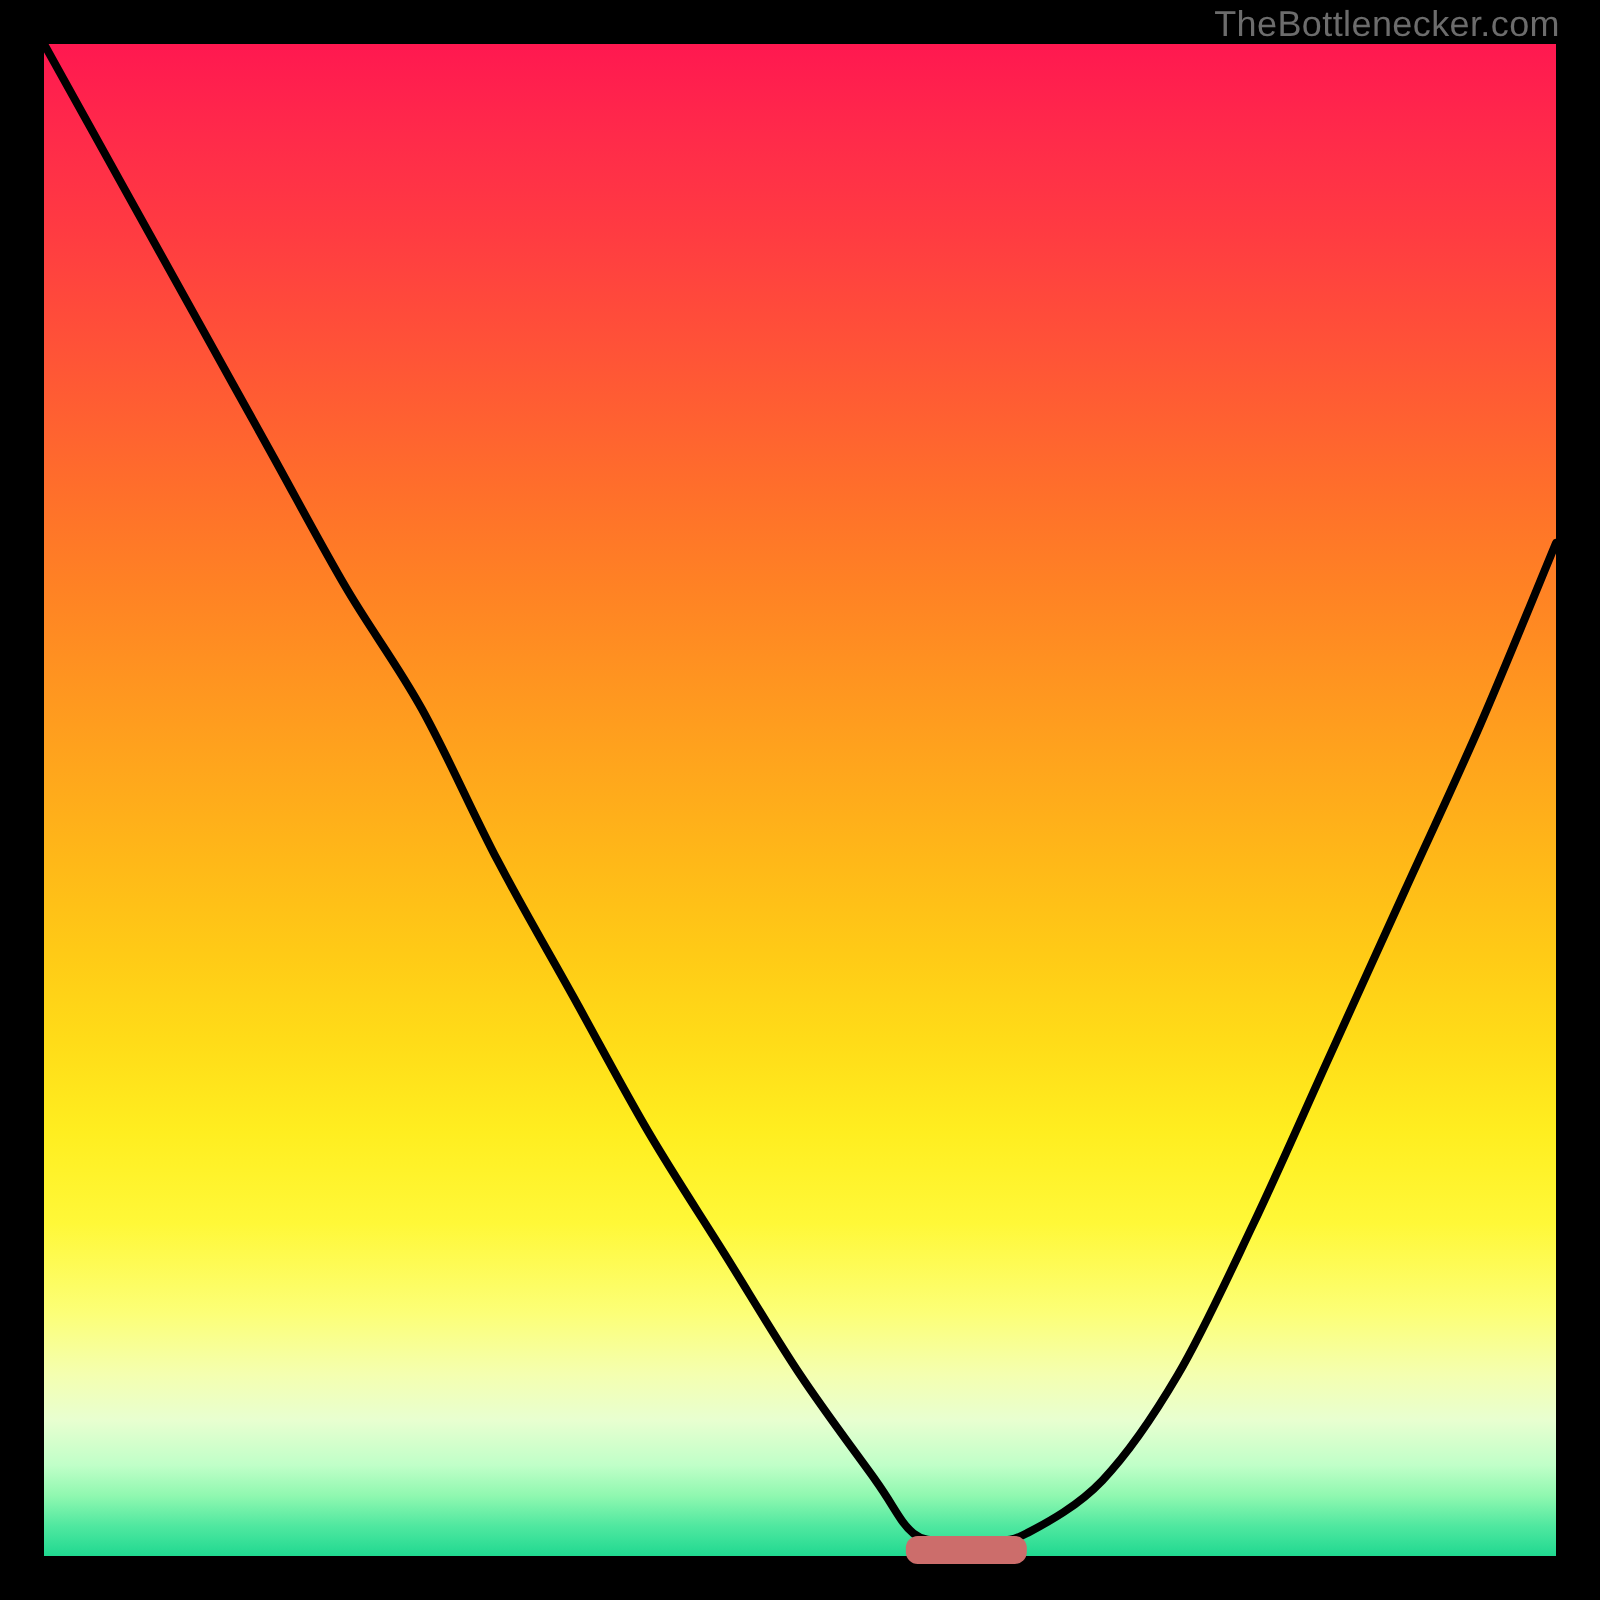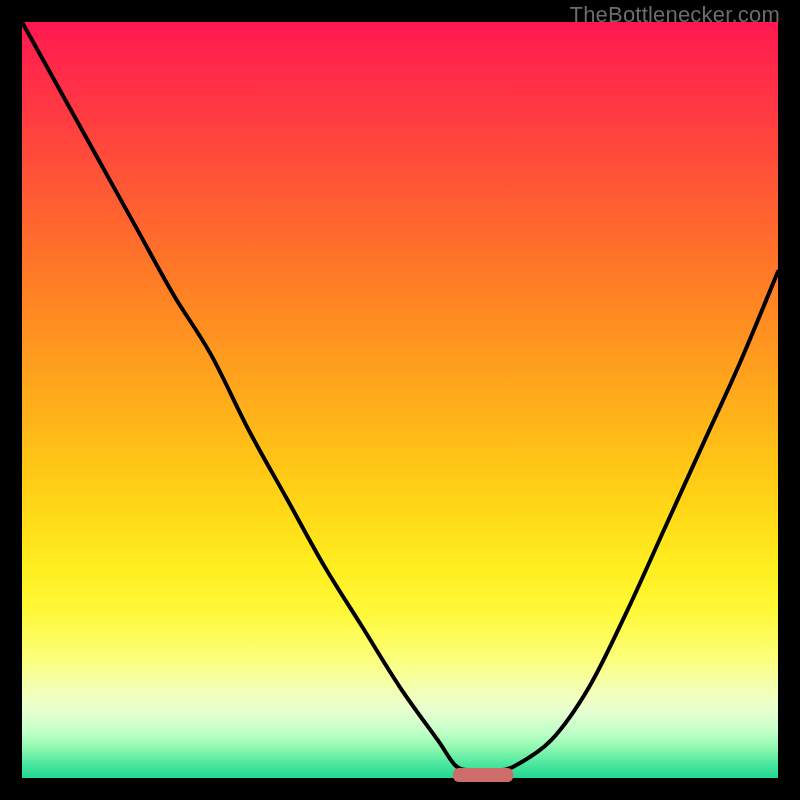--- a/index.html
+++ b/index.html
@@ -47,21 +47,21 @@
       #90f8b0 96%,
       #50e8a0 98%,
       #20d890 100%
     );
   }
   .attribution {
     position: absolute;
     top: 2px;
     right: 20px;
     color: #6c6c6c;
-    font-size: 22px;
+    font-size: 18px;
     font-weight: 500;
     letter-spacing: 0.2px;
   }
   svg.overlay {
     position: absolute;
     left: 0;
     top: 0;
     width: 756px;
     height: 756px;
     overflow: visible;

